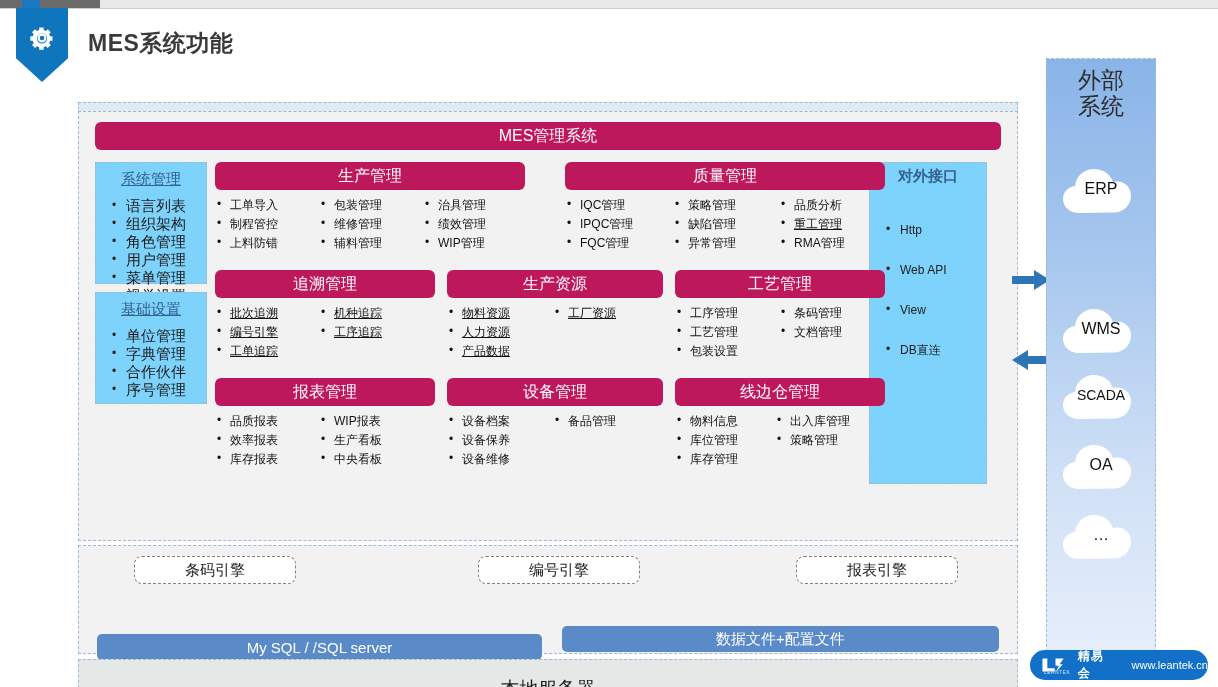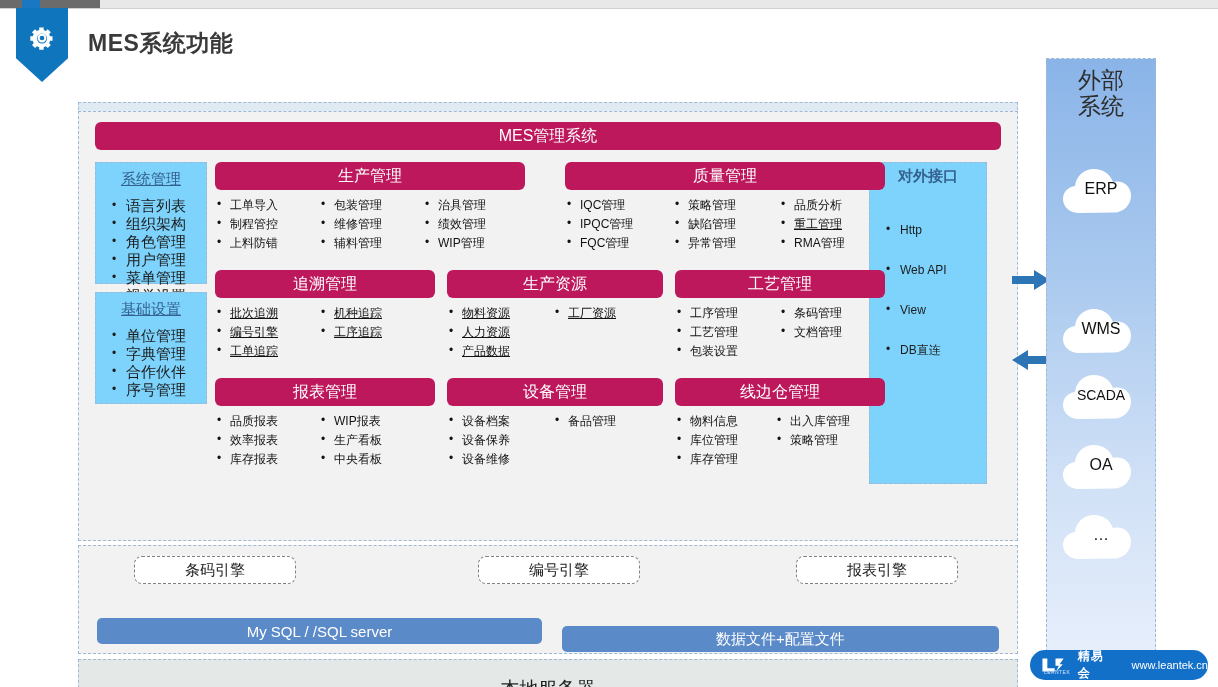--- a/index.html
+++ b/index.html
@@ -63,21 +63,21 @@
   
   #engines{position:absolute;left:0;top:479px;width:938px;height:107px;background:#f2f2f2;border:1px dashed #9db9d6;}
   .engine-box{position:absolute;top:10px;height:26px;background:#ffffff;border:1px dashed #7f7f7f;border-radius:8px;
     font-size:15px;color:#1c1c1c;display:flex;align-items:center;justify-content:center;}
   #eng1{left:55px;width:160px;}
   #eng2{left:399px;width:160px;}
   #eng3{left:717px;width:160px;}
   .lblue-bar{position:absolute;background:#5b8ac9;border-radius:5px;color:#ffffff;font-size:15px;
     display:flex;align-items:center;justify-content:center;}
   #cache-bar{left:18px;top:46px;width:902px;height:26px;}
-  #sql-bar{left:18px;top:72px;width:445px;height:26px;}
+  #sql-bar{left:18px;top:88px;width:445px;height:26px;}
   #file-bar{left:483px;top:80px;width:437px;height:26px;}
 
   #server-bar{position:absolute;left:0;top:593px;width:938px;height:58px;background:#e4e9e8;border:1px dashed #9db9d6;
     display:flex;align-items:center;justify-content:center;font-size:19px;color:#1c1c1c;}
 
   
   .arrow{position:absolute;width:38px;height:20px;}
 
   
   #ext-col{position:absolute;left:1046px;top:58px;width:108px;height:592px;

